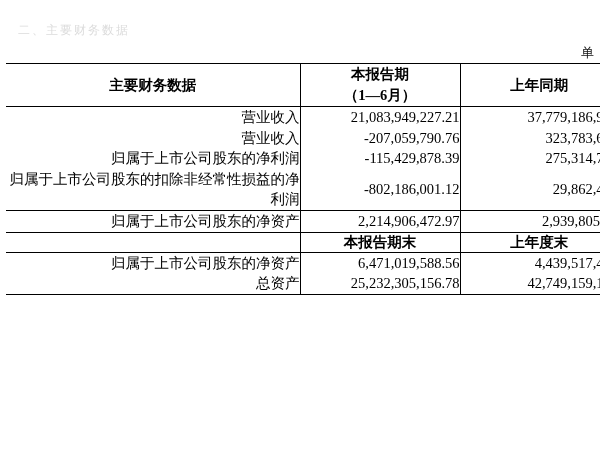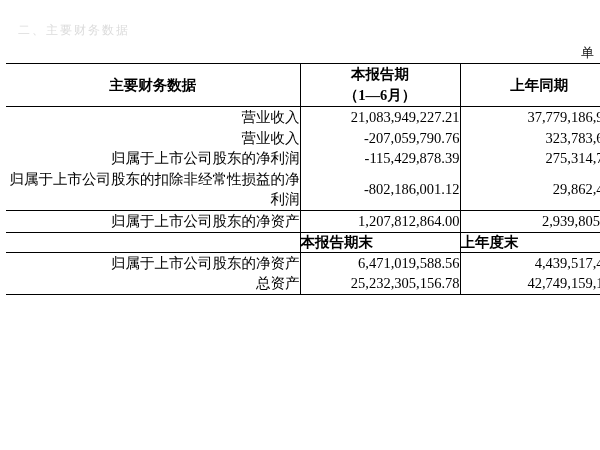--- a/index.html
+++ b/index.html
@@ -85,20 +85,21 @@
     padding: 4px 4px 4px 12px;
     line-height: 1.42;
   }
   .num {
     text-align: right;
     padding: 4px 10px 4px 4px;
     white-space: nowrap;
     line-height: 1.42;
   }
   .sub-hdr {
+    text-align: center;
     font-weight: bold;
     padding: 14px 6px 13px 6px;
   }
   .vline-l {
     border-left: 1.1px solid #000;
   }
   .vline-r {
     border-right: 1.1px solid #000;
     font-family: Liberation Serif, serif;
   }
@@ -149,21 +150,21 @@
         </tr>
 
         <tr>
           <td class="lbl">归属于上市公司股东的扣除非经常性损益的净利润</td>
           <td class="num vline-l vline-r">-802,186,001.12</td>
           <td class="num">29,862,483</td>
         </tr>
 
         <tr class="rule-mid">
           <td class="lbl">归属于上市公司股东的净资产</td>
-          <td class="num vline-l vline-r">1,207,812,864.00</td>
+          <td class="num vline-l vline-r">2,214,906,472.97</td>
           <td class="num">2,939,805,87</td>
         </tr>
 
         <tr class="rule-mid">
           <td class="sub-hdr"></td>
           <td class="sub-hdr vline-l vline-r">本报告期末</td>
           <td class="sub-hdr">上年度末</td>
         </tr>
 
         <tr class="rule-mid">

